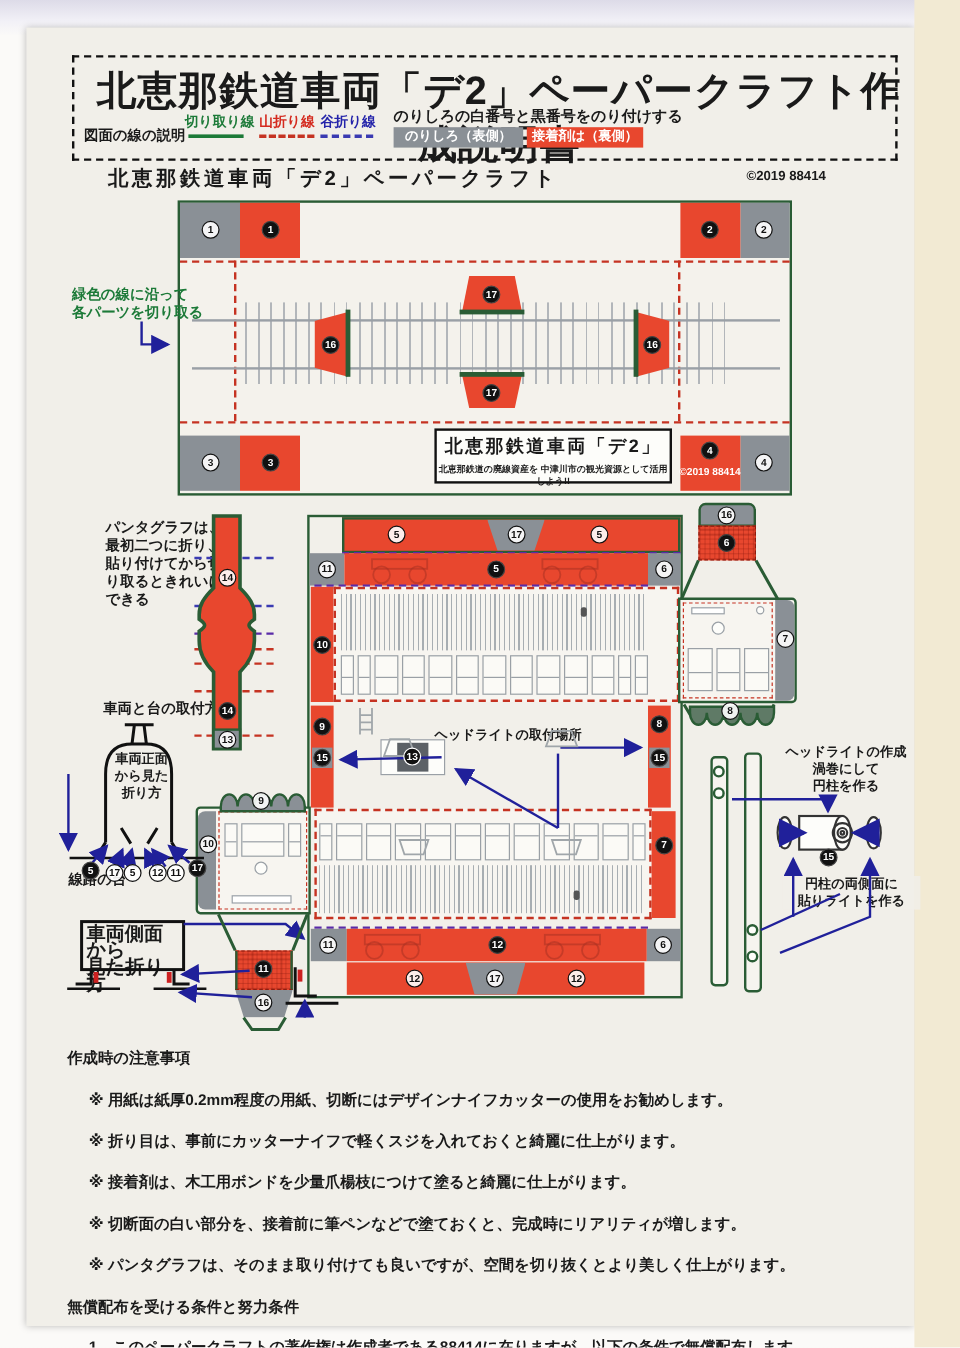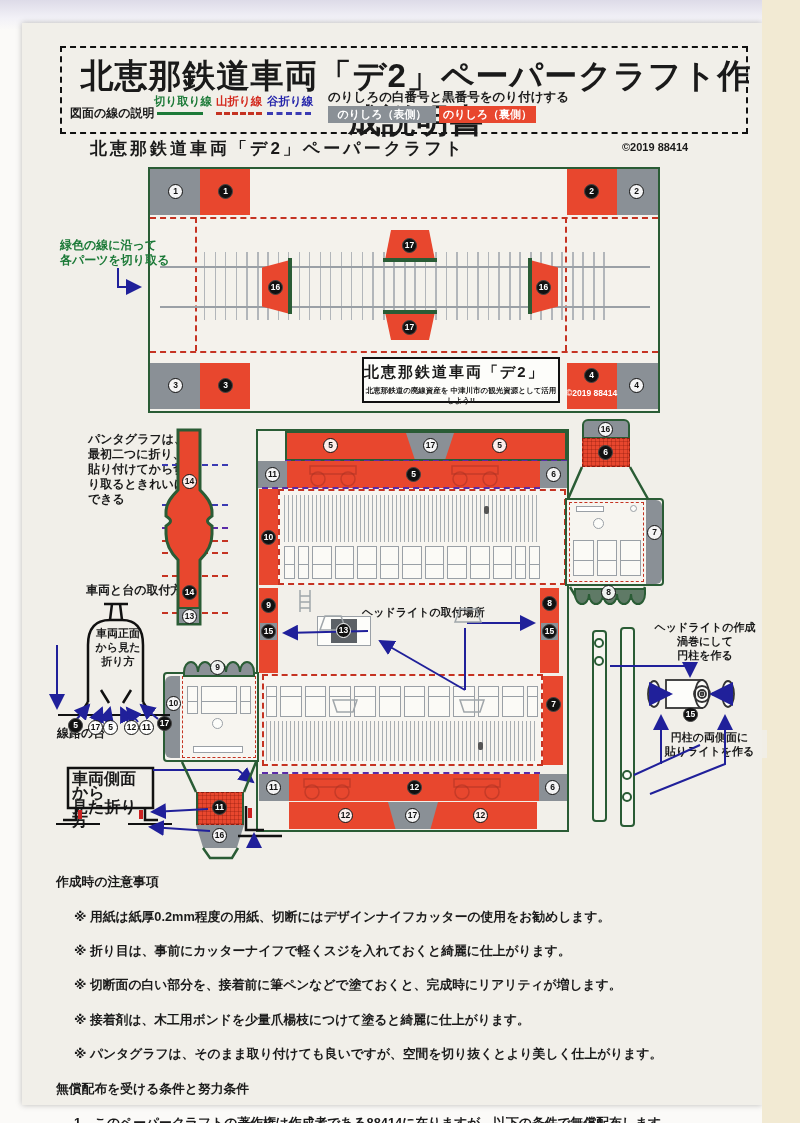--- a/index.html
+++ b/index.html
@@ -45,21 +45,21 @@
   <div class="abs txt b" style="left:12px;top:6px;width:100%;text-align:center;font-size:33px;letter-spacing:1px">北恵那鉄道車両「デ2」ペーパークラフト作成説明書</div>
   <div class="abs txt b" style="left:8px;top:57px;font-size:12px">図面の線の説明</div>
   <div class="abs txt b" style="left:92px;top:46px;font-size:11.5px;color:#1c7a38">切り取り線</div>
   <div class="abs" style="left:95px;top:64px;width:46px;height:3px;background:#1c7a38"></div>
   <div class="abs txt b" style="left:154px;top:46px;font-size:11.5px;color:#d42a1e">山折り線</div>
   <div class="abs dashR" style="left:154px;top:64px;width:46px;border-top-width:3px"></div>
   <div class="abs txt b" style="left:205px;top:46px;font-size:11.5px;color:#2424aa">谷折り線</div>
   <div class="abs dashB" style="left:205px;top:64px;width:44px;border-top-width:3px"></div>
   <div class="abs txt b" style="left:266px;top:41px;font-size:12.5px">のりしろの白番号と黒番号をのり付けする</div>
   <div class="abs gray txt b" style="left:266px;top:58px;width:108px;height:17px;color:#fff;font-size:11px;text-align:center;line-height:17px">のりしろ（表側）</div>
-  <div class="abs red txt b" style="left:377px;top:58px;width:97px;height:17px;color:#fff;font-size:11px;text-align:center;line-height:17px">のりしろ（裏側）</div>
+  <div class="abs red txt b" style="left:377px;top:58px;width:97px;height:17px;color:#fff;font-size:11px;text-align:center;line-height:17px">接着剤は（裏側）</div>
 </div>
 
 <div class="abs txt b" style="left:90px;top:137px;width:600px;text-align:left;font-size:17px;letter-spacing:3px">北恵那鉄道車両「デ2」ペーパークラフト</div>
 <div class="abs txt b" style="left:622px;top:141px;font-size:11px">©2019 88414</div>
 
 <div class="abs gb" style="left:148px;top:167px;width:512px;height:246px;background:#f4f2ec"></div>
 <div class="abs gray" style="left:150px;top:169px;width:50px;height:46px"></div>
 <div class="abs gray" style="left:617px;top:169px;width:41px;height:46px"></div>
 <div class="abs gray" style="left:150px;top:363px;width:50px;height:46px"></div>
 <div class="abs gray" style="left:617px;top:363px;width:41px;height:46px"></div>
@@ -78,21 +78,21 @@
 <div class="abs red" style="left:262px;top:260px;width:28px;height:54px;clip-path:polygon(0 14%,100% 0,100% 100%,0 86%)"></div>
 <div class="abs" style="left:288px;top:258px;width:4px;height:56px;background:#2a5c35"></div>
 <div class="abs red" style="left:530px;top:260px;width:28px;height:54px;clip-path:polygon(0 0,100% 14%,100% 86%,0 100%)"></div>
 <div class="abs" style="left:528px;top:258px;width:4px;height:56px;background:#2a5c35"></div>
 <div class="abs red" style="left:385px;top:230px;width:50px;height:30px;clip-path:polygon(12% 0,88% 0,100% 100%,0 100%)"></div>
 <div class="abs" style="left:383px;top:258px;width:54px;height:4px;background:#2a5c35"></div>
 <div class="abs red" style="left:385px;top:312px;width:50px;height:28px;clip-path:polygon(0 0,100% 0,88% 100%,12% 100%)"></div>
 <div class="abs" style="left:383px;top:310px;width:54px;height:4px;background:#2a5c35"></div>
 
 <div class="abs" style="left:362px;top:357px;width:198px;height:46px;background:#fdfdfa;border:2px solid #111">
-  <div class="abs txt b" style="left:0;top:4px;width:100%;font-size:15px;letter-spacing:2px">北恵那鉄道車両「デ2」</div>
+  <div class="abs txt b" style="left:0;top:4px;width:100%;text-align:center;font-size:15px;letter-spacing:2px">北恵那鉄道車両「デ2」</div>
   <div class="abs txt b" style="left:0;top:27px;width:100%;text-align:center;font-size:7.5px">北恵那鉄道の廃線資産を 中津川市の観光資源として活用しよう!!</div>
 </div>
 <div class="abs txt b" style="left:566px;top:388px;font-size:8.5px;color:#fff;z-index:5">©2019 88414</div>
 
 <div class="abs txt b" style="left:60px;top:238px;font-size:12px;color:#1c7a38;line-height:15px">緑色の線に沿って
 各パーツを切り取る</div>
 
 <div class="abs txt b" style="left:88px;top:432px;font-size:12px;line-height:15px">パンタグラフは、
 最初二つに折り、
 貼り付けてから切
@@ -383,22 +383,22 @@
 <span class="wc" style="left:88px;top:720px">17</span>
 <span class="wc" style="left:103px;top:720px">5</span>
 <span class="wc" style="left:124px;top:720px">12</span>
 <span class="wc" style="left:139px;top:720px">11</span>
 <span class="bc" style="left:157px;top:716px">17</span>
 
 <div class="abs txt b" style="left:56px;top:856px;width:706px;font-size:12.8px;line-height:17.2px">
   <p style="margin:0">作成時の注意事項</p>
   <p style="margin:0;padding-left:18px">※ 用紙は紙厚0.2mm程度の用紙、切断にはデザインナイフカッターの使用をお勧めします。</p>
   <p style="margin:0;padding-left:18px">※ 折り目は、事前にカッターナイフで軽くスジを入れておくと綺麗に仕上がります。</p>
+  <p style="margin:0;padding-left:18px">※ 接着剤は、木工用ボンドを少量爪楊枝につけて塗ると綺麗に仕上がります。</p>
   <p style="margin:0;padding-left:18px">※ 切断面の白い部分を、接着前に筆ペンなどで塗ておくと、完成時にリアリティが増します。</p>
-  <p style="margin:0;padding-left:18px">※ 接着剤は、木工用ボンドを少量爪楊枝につけて塗ると綺麗に仕上がります。</p>
   <p style="margin:0;padding-left:18px">※ パンタグラフは、そのまま取り付けても良いですが、空間を切り抜くとより美しく仕上がります。</p>
   <p style="margin:0">無償配布を受ける条件と努力条件</p>
   <p style="margin:0;padding-left:18px">1、このペーパークラフトの著作権は作成者である88414に在りますが、以下の条件で無償配布します。</p>
   
   
   
   
   
   
 </div>

